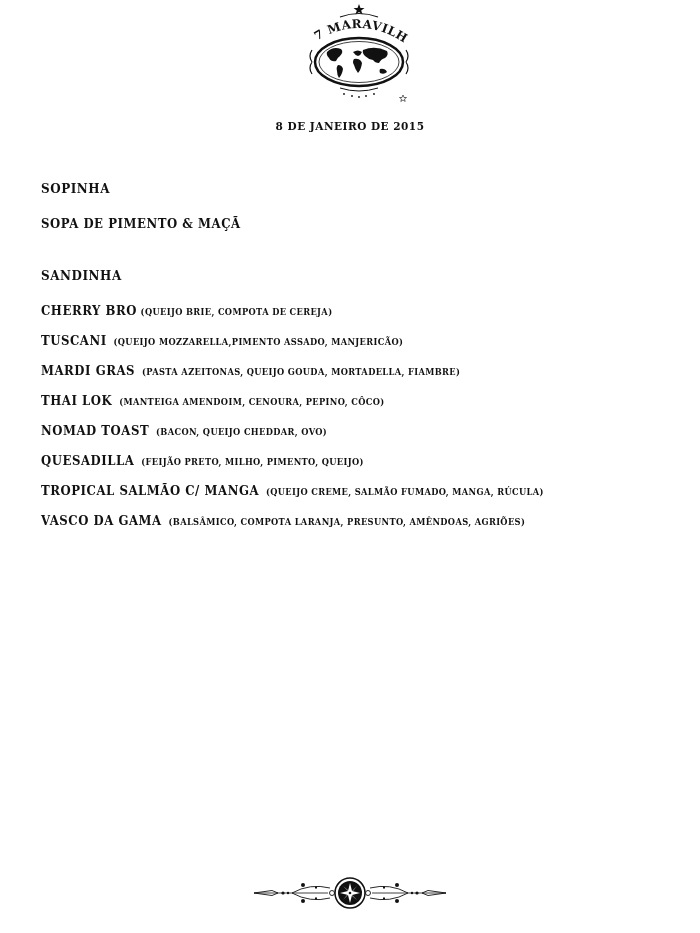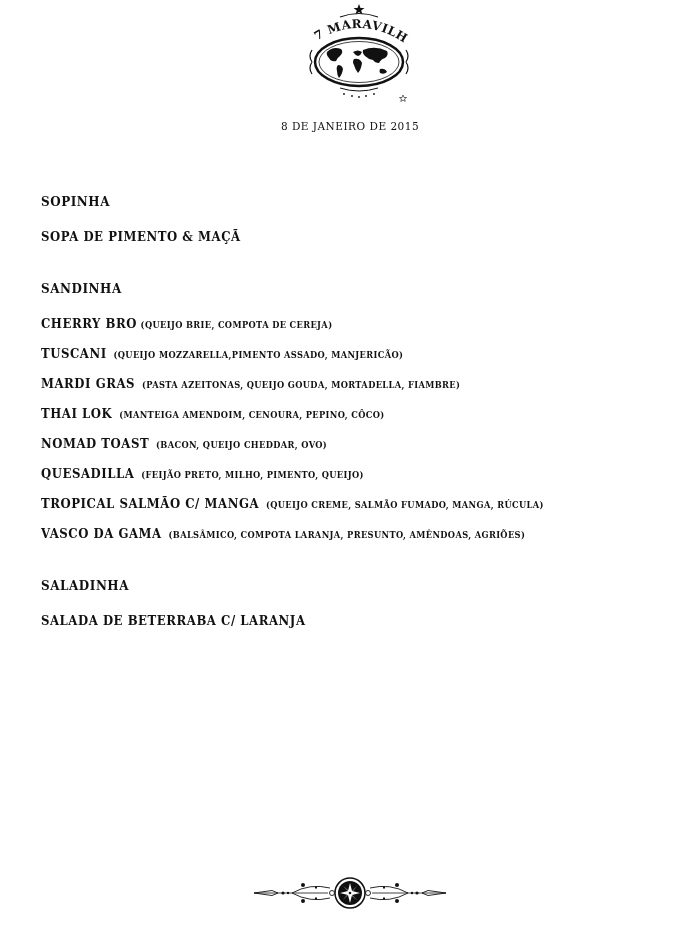--- a/index.html
+++ b/index.html
@@ -6,24 +6,24 @@
     body {
       width: 700px; height: 933px; position: relative; overflow: hidden;
       color: #111111;
       font-family: "DejaVu Serif", serif;
     }
     .logo {
       position: absolute; left: 300px; top: 2px; width: 118px; height: 100px;
     }
     .date {
       position: absolute; left: 0; width: 700px; top: 120px; text-align: center;
-      font-family: "DejaVu Serif", serif; font-weight: normal; font-size: 10.5px;
+      font-family: "DejaVu Serif", serif; font-weight: bold; font-size: 10.5px;
       letter-spacing: 0.5px;
     }
-    .menu { position: absolute; left: 41px; top: 192px; width: 640px; }
+    .menu { position: absolute; left: 41px; top: 179px; width: 640px; }
     .section-title {
       font-family: "DejaVu Serif", serif; font-weight: bold;
       font-size: 13px; letter-spacing: 0.6px; transform: scaleX(0.92); transform-origin: left;
       height: 20px; line-height: 20px; white-space: nowrap;
     }
     .section-title .note { font-size: 9px; letter-spacing: 0.3px; }
     .item {
       height: 30px; line-height: 30px; white-space: nowrap;
       font-family: "DejaVu Serif", serif; font-weight: bold;
       font-size: 13px; letter-spacing: 0.6px; transform: scaleX(0.9); transform-origin: left;
@@ -111,29 +111,20 @@
     </div>
     <div class="item">
       <span>TROPICAL SALMÃO C/ MANGA</span><span class="desc"> (QUEIJO CREME, SALMÃO FUMADO, MANGA, RÚCULA)</span>
     </div>
     <div class="item">
       <span>VASCO DA GAMA</span><span class="desc"> (BALSÂMICO, COMPOTA LARANJA, PRESUNTO, AMÊNDOAS, AGRIÕES)</span>
     </div>
   </div>
 
 
-  <div class="section">
-    <div class="section-title">
-      <span>SALADINHA</span>
-    </div>
-    <div class="gap-after-title"></div>
-    <div class="item">
-      <span>SALADA DE BETERRABA C/ LARANJA</span>
-    </div>
-  </div>
 
 
 </div>
 
 <div class="ornament">
   <svg viewBox="0 0 200 36" width="200" height="36">
 
     <line x1="4" y1="18" x2="78" y2="18" stroke="#111" stroke-width="0.8"></line>
     <polygon points="4,18 22,15.5 28,18 22,20.5" fill="none" stroke="#111" stroke-width="0.9"></polygon>
     <circle cx="33" cy="18" r="1.6" fill="#111"></circle>

